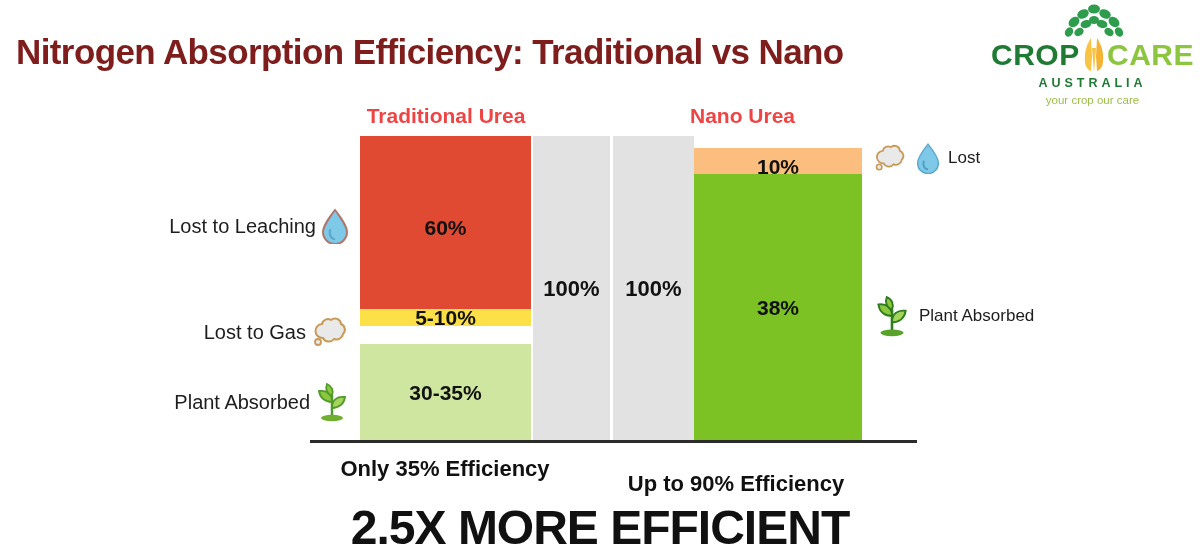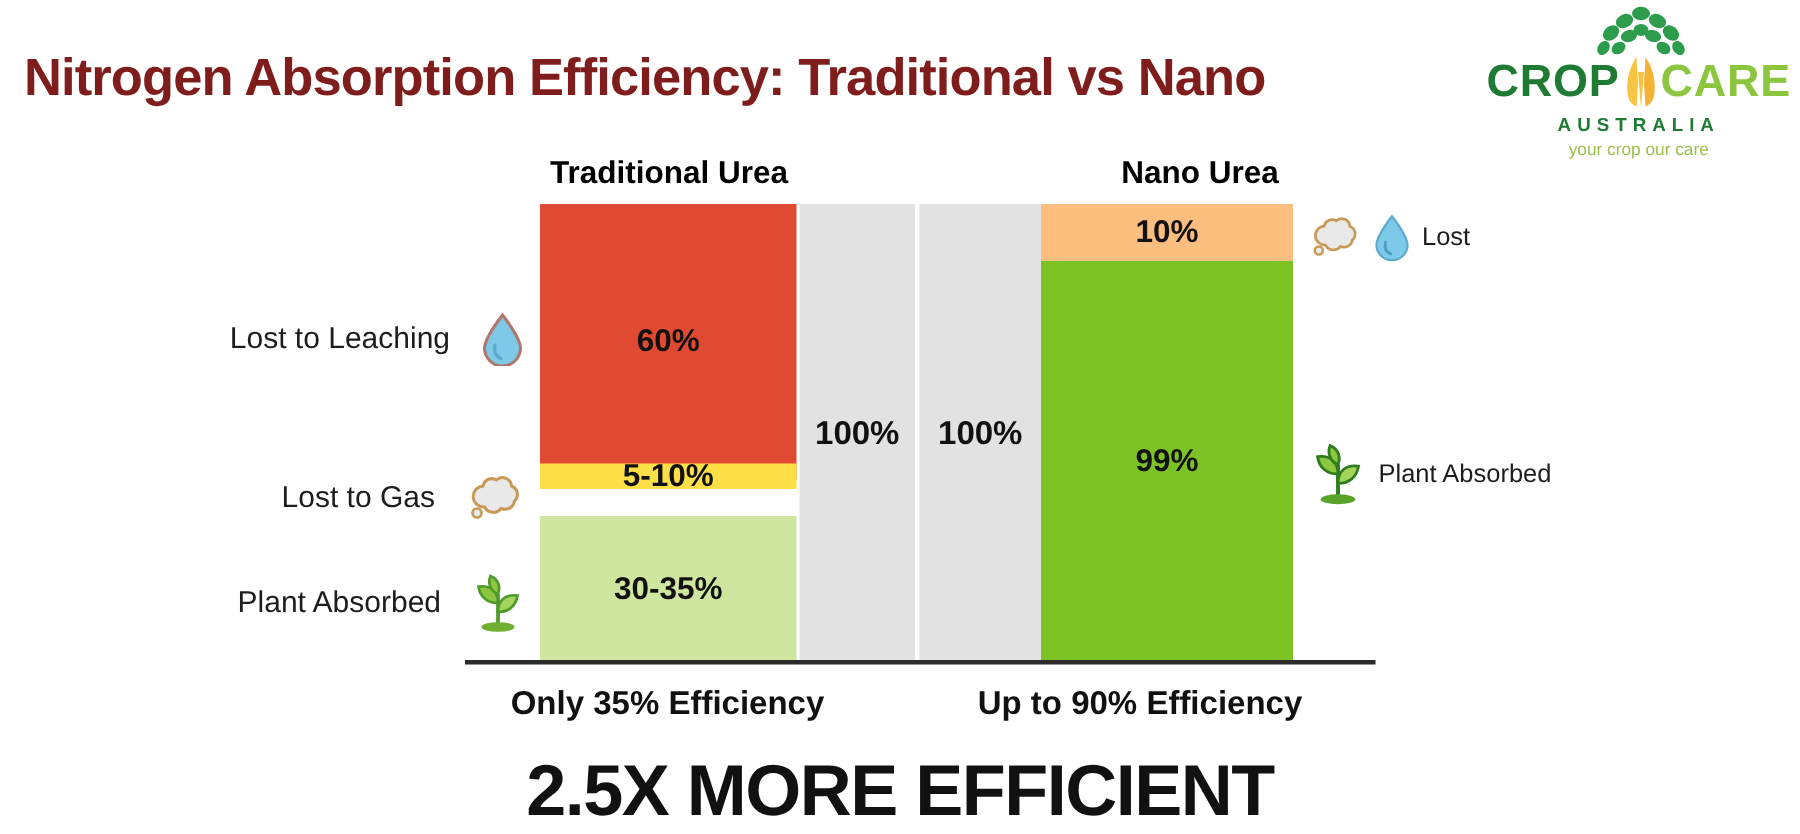--- a/index.html
+++ b/index.html
@@ -63,25 +63,25 @@
     text-align: center;
     font-size: 11.5px;
     color: #9bbf4a;
   }
 
   
   .col-head {
     position: absolute;
     font-size: 21px;
     font-weight: bold;
-    color: #000000;
+    color: #ef4444;
     white-space: nowrap;
   }
   .col-head.trad { left: 360px; width: 172px; top: 104px; text-align: center; }
-  .col-head.nano { left: 716px; width: 168px; top: 104px; text-align: center; }
+  .col-head.nano { left: 690px; width: 168px; top: 104px; }
 
   
   .bar { position: absolute; }
 
   .seg {
     position: absolute;
     left: 0;
     right: 0;
     display: flex;
     align-items: center;
@@ -106,40 +106,40 @@
     justify-content: center;
     font-size: 22px;
     font-weight: bold;
     color: #111111;
   }
   .gray-left  { left: 533px; top: 136px; width: 77px; height: 305px; }
   .gray-right { left: 613px; top: 136px; width: 81px; height: 305px; }
 
   
   .nano-stack { left: 694px; top: 136px; width: 168px; height: 305px; }
-  .nano-lost  { top: 0px;  height: 38px;  background: #FBBE7E; }
+  .nano-lost  { top: 12px;  height: 38px;  background: #FBBE7E; }
   .nano-plant { top: 38px; height: 267px; background: #7DC225; }
 
   
   .axis {
     position: absolute;
     left: 310px;
     top: 440px;
     width: 607px;
     height: 3px;
     background: #2b2b2b;
   }
 
   
   .left-label {
     position: absolute;
     display: flex;
     align-items: center;
     justify-content: flex-end;
-    gap: 20px;
+    gap: 4px;
     font-size: 20px;
     color: #1d1d1d;
     white-space: nowrap;
   }
   .left-label .txt { line-height: 1; }
   .ll-leach { left: 60px; width: 290px; top: 208px; }
   .ll-gas   { left: 60px; width: 290px; top: 315px; }
   .ll-plant { left: 60px; width: 290px; top: 382px; }
 
   
@@ -159,21 +159,21 @@
   .caption {
     position: absolute;
     top: 456px;
     font-size: 22px;
     font-weight: bold;
     color: #111111;
     white-space: nowrap;
     text-align: center;
   }
   .cap-trad { left: 300px; width: 290px; }
-  .cap-nano { left: 610px; width: 300px; }
+  .cap-nano { left: 586px; width: 300px; margin-top: 15px; }
 
   .footer {
     position: absolute;
     left: 0;
     right: 0;
     top: 500px;
     text-align: center;
     font-size: 48px;
     font-weight: bold;
     letter-spacing: -1px;
@@ -222,21 +222,21 @@
   <div class="seg trad-leach">60%</div>
   <div class="seg trad-gas">5-10%</div>
   <div class="seg trad-plant">30-35%</div>
 </div>
 
 <div class="gray-col gray-left">100%</div>
 <div class="gray-col gray-right">100%</div>
 
 <div class="bar nano-stack">
   <div class="seg nano-lost">10%</div>
-  <div class="seg nano-plant">99%</div>
+  <div class="seg nano-plant">38%</div>
 </div>
 
 <div class="axis"></div>
 
 <div class="left-label ll-leach">
   <span class="txt">Lost to Leaching</span>
   <span class="icon">
     <svg width="30" height="36" viewBox="0 0 30 36">
       <path d="M15 2 C15 2 27 17 27 24 A12 12 0 0 1 3 24 C3 17 15 2 15 2 Z" fill="#7EC8E8" stroke="#B0766B" stroke-width="2"></path>
       <path d="M10 22 C9 27 11 30 14 31" fill="none" stroke="#5aa8cc" stroke-width="2.2" stroke-linecap="round"></path>

